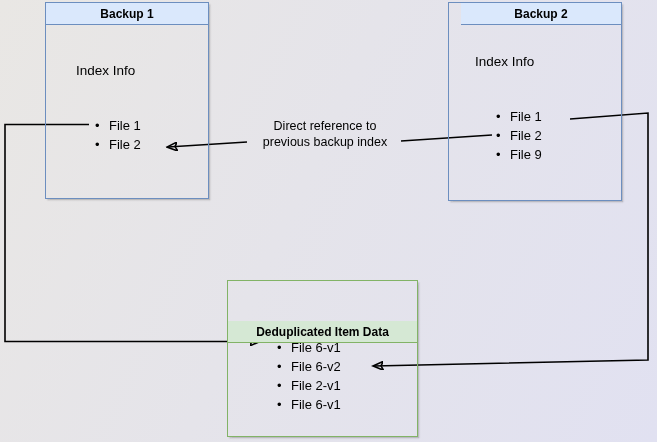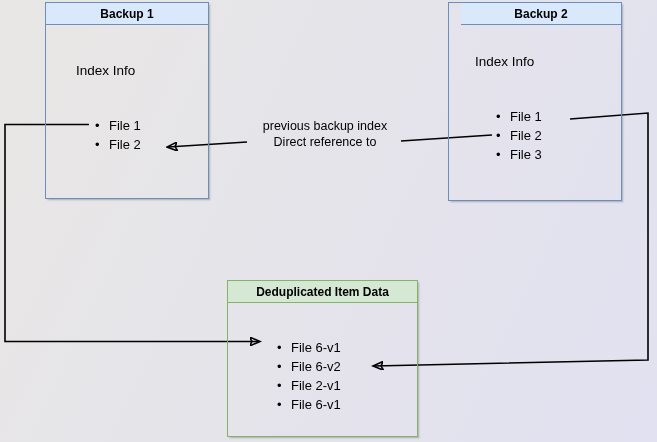--- a/index.html
+++ b/index.html
@@ -25,21 +25,21 @@
 
   .node-header {
     display: flex;
     align-items: center;
     justify-content: center;
     font-weight: bold;
     font-size: 12px;
     border-bottom: 1.6px solid;
   }
   .blue  .node-header { background: #dae8fc; border-bottom-color: #6c8ebf; height: 21px; }
-  .green .node-header { background: #d5e8d4; border-bottom-color: #82b366; height: 21px; }
+  .green .node-header { background: #d5e8d4; border-bottom-color: #82b366; height: 21px; margin-top: 40px; }
 
   .subtitle {
     position: absolute;
     font-size: 13.5px;
   }
 
   .file-list {
     position: absolute;
     display: flex;
     flex-direction: column;
@@ -128,21 +128,21 @@
     <div class="file-row">
       <span class="bullet">•</span>
       <span>File 1</span>
     </div>
     <div class="file-row">
       <span class="bullet">•</span>
       <span>File 2</span>
     </div>
     <div class="file-row">
       <span class="bullet">•</span>
-      <span>File 3</span>
+      <span>File 9</span>
     </div>
   </div>
 
   <div class="node green" style="left:227px; top:280px; width:189px; height:155px;">
     <div class="node-header">
       <span>Deduplicated Item Data</span>
     </div>
   </div>
   <div class="file-list" style="left:277px; top:338px;">
     <div class="file-row">
@@ -157,17 +157,17 @@
       <span class="bullet">•</span>
       <span>File 2-v1</span>
     </div>
     <div class="file-row">
       <span class="bullet">•</span>
       <span>File 6-v1</span>
     </div>
   </div>
 
   <div class="annotation">
+    <div>Direct reference to</div>
     <div>previous backup index</div>
-    <div>Direct reference to</div>
   </div>
 
 </div>
 
 </body></html>

